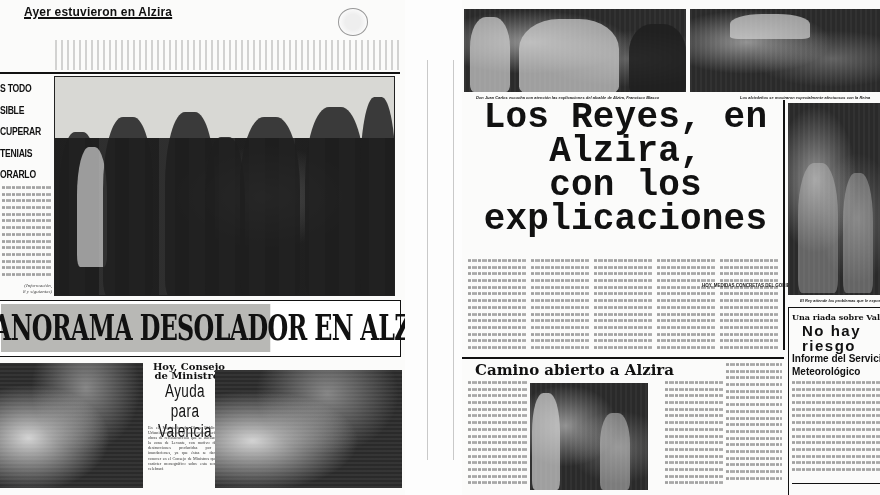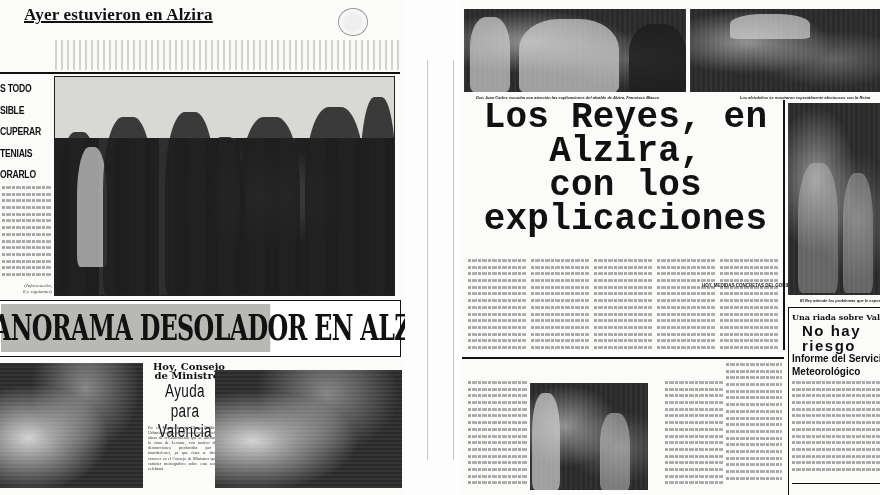--- a/index.html
+++ b/index.html
@@ -31,21 +31,21 @@
       repeating-linear-gradient(90deg, rgba(0,0,0,.25) 0 14px, rgba(60,60,60,.25) 14px 30px); }
   .figure { position: absolute; border-radius: 40% 40% 10% 10%; background: rgba(30,30,30,.85); }
   .figure.lt { background: rgba(210,210,210,.7); }
 
   .caption { position: absolute; font-family: "Liberation Sans", sans-serif; font-style: italic; font-weight: bold; font-size: 4px; color: #222; white-space: nowrap; overflow: hidden; }
 
   .bodytext { position: absolute; font-family: "Liberation Serif", serif; font-size: 4.2px; line-height: 5.1px; color: #333; text-align: justify; overflow: hidden; }
   .bodytext .ln { display: block; height: 5.1px; background: repeating-linear-gradient(90deg, #555 0 3px, transparent 3px 4px, #666 4px 9px, transparent 9px 10px); opacity: .55; margin-bottom: 1.6px; transform: scaleY(.55); }
 
   
-  #lp-kicker { left: 24px; top: 5px; font-family: Liberation Serif, serif; font-weight: bold; font-size: 17px; letter-spacing: .2px; text-decoration: underline; text-decoration-thickness: 1.5px; white-space: nowrap; text-align: right; }
+  #lp-kicker { left: 24px; top: 5px; font-family: Liberation Sans, sans-serif; font-weight: bold; font-size: 12px; letter-spacing: .2px; text-decoration: underline; text-decoration-thickness: 1.5px; white-space: nowrap; text-align: right; }
   #lp-seal { left: 338px; top: 8px; width: 30px; height: 28px; border: 1px solid #999; border-radius: 50%; background: radial-gradient(circle, #eee 40%, #fafafa 70%); }
   #lp-faded { left: 55px; top: 40px; width: 345px; height: 30px; opacity: .5;
     background: repeating-linear-gradient(90deg, #aaa 0 2px, transparent 2px 6px); filter: blur(.6px); }
   #lp-rule { left: 0; top: 72px; width: 400px; height: 2px; background: #111; }
   #lp-side-heads { left: 0; top: 78px; width: 52px; font-family: "Liberation Sans", sans-serif; font-weight: bold; font-size: 10.5px; line-height: 21.5px; letter-spacing: -.3px; transform: scaleX(.82); transform-origin: left; white-space: nowrap; }
   #lp-side-text { left: 2px; top: 185px; width: 50px; height: 95px; }
   #lp-side-credit { left: 6px; top: 283px; font-family: "Liberation Serif", serif; font-style: italic; font-size: 5px; color: #444; white-space: nowrap; text-align: right; width: 46px; line-height: 6px; }
   #lp-mainphoto { left: 54px; top: 76px; width: 341px; height: 220px; border: 1px solid #222; }
   #lp-banner-box { left: -2px; top: 300px; width: 403px; height: 57px; border: 1.5px solid #111; background: #fff; }
   #lp-banner { left: 1px; top: 304px; width: 396px; height: 48px; background: #b8b8b5; font-family: "DejaVu Serif", serif; font-weight: bold; font-size: 35px; letter-spacing: -1px; line-height: 48px; white-space: nowrap; transform: scaleX(.68); transform-origin: left; text-indent: -12px; }
@@ -247,20 +247,21 @@
   <div class="abs" id="rp-subhead">HOY, MEDIDAS CONCRETAS DEL GOBIERNO</div>
 
   <div class="abs" id="rp-vrule"></div>
   <div class="photo" id="rp-photo3">
     <div class="figure lt" style="left:10px;top:60px;width:40px;height:130px;opacity:.5"></div>
     <div class="figure lt" style="left:55px;top:70px;width:30px;height:120px;opacity:.5"></div>
   </div>
   <div class="caption" id="rp-cap3">El Rey atiende los problemas que le exponen</div>
 
   <div class="abs" id="rp-hrule"></div>
+  <div class="abs" id="rp-camino">Camino abierto a Alzira</div>
   <div class="bodytext" id="rp-camino-c1">
       <span class="ln"></span>
       <span class="ln"></span>
       <span class="ln"></span>
       <span class="ln"></span>
       <span class="ln"></span>
       <span class="ln"></span>
       <span class="ln"></span>
       <span class="ln"></span>
       <span class="ln"></span>

